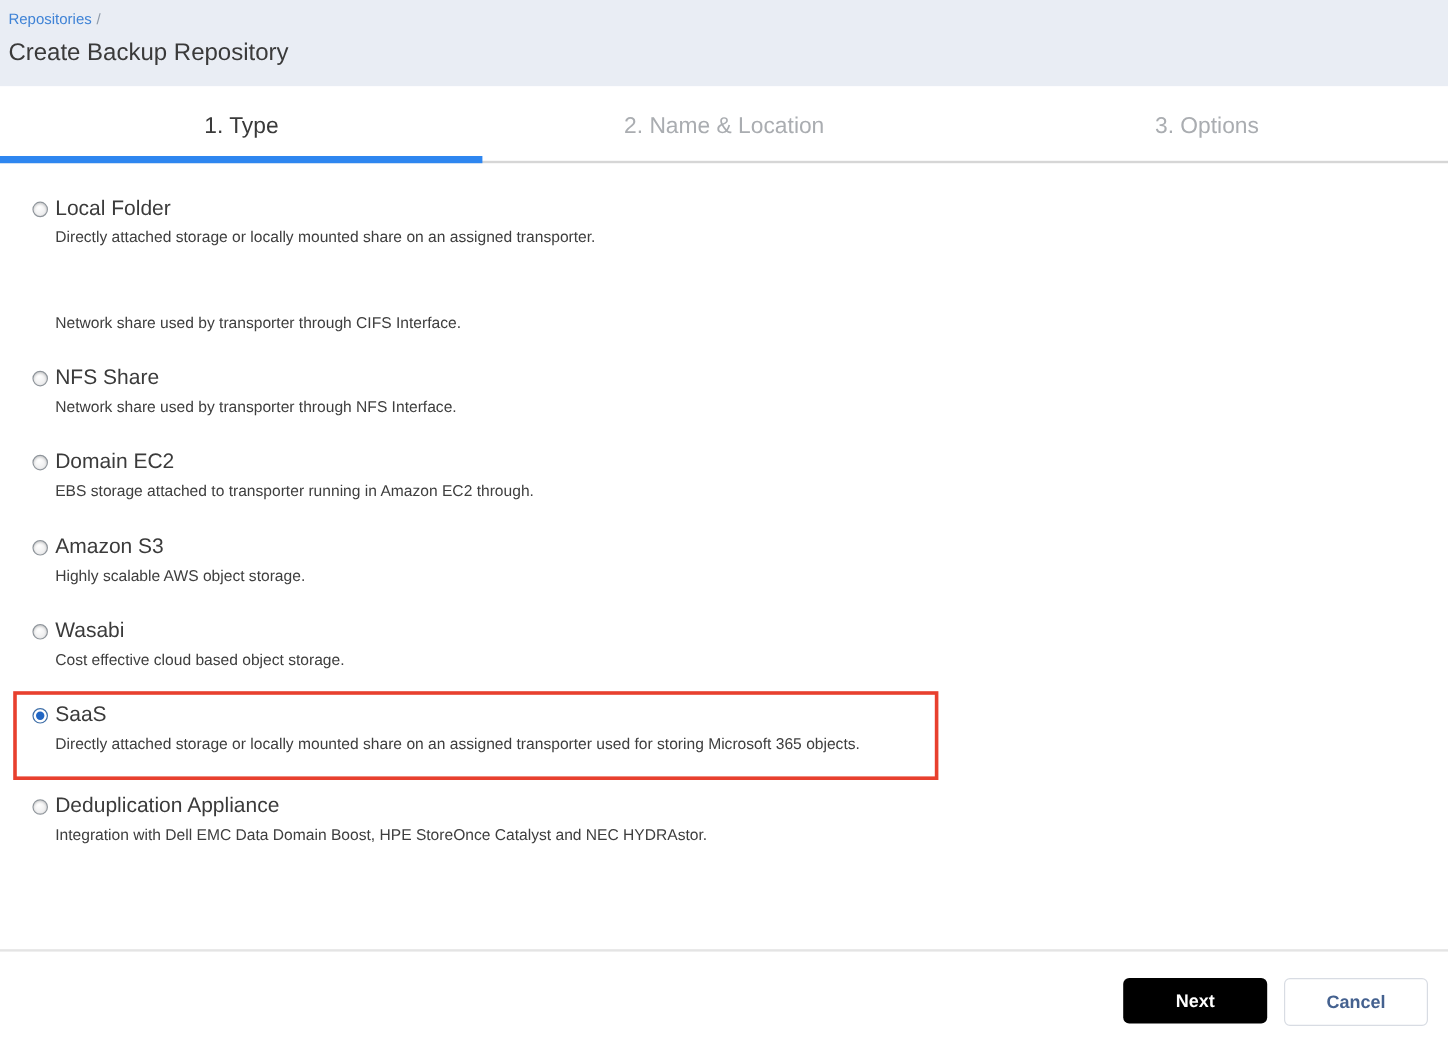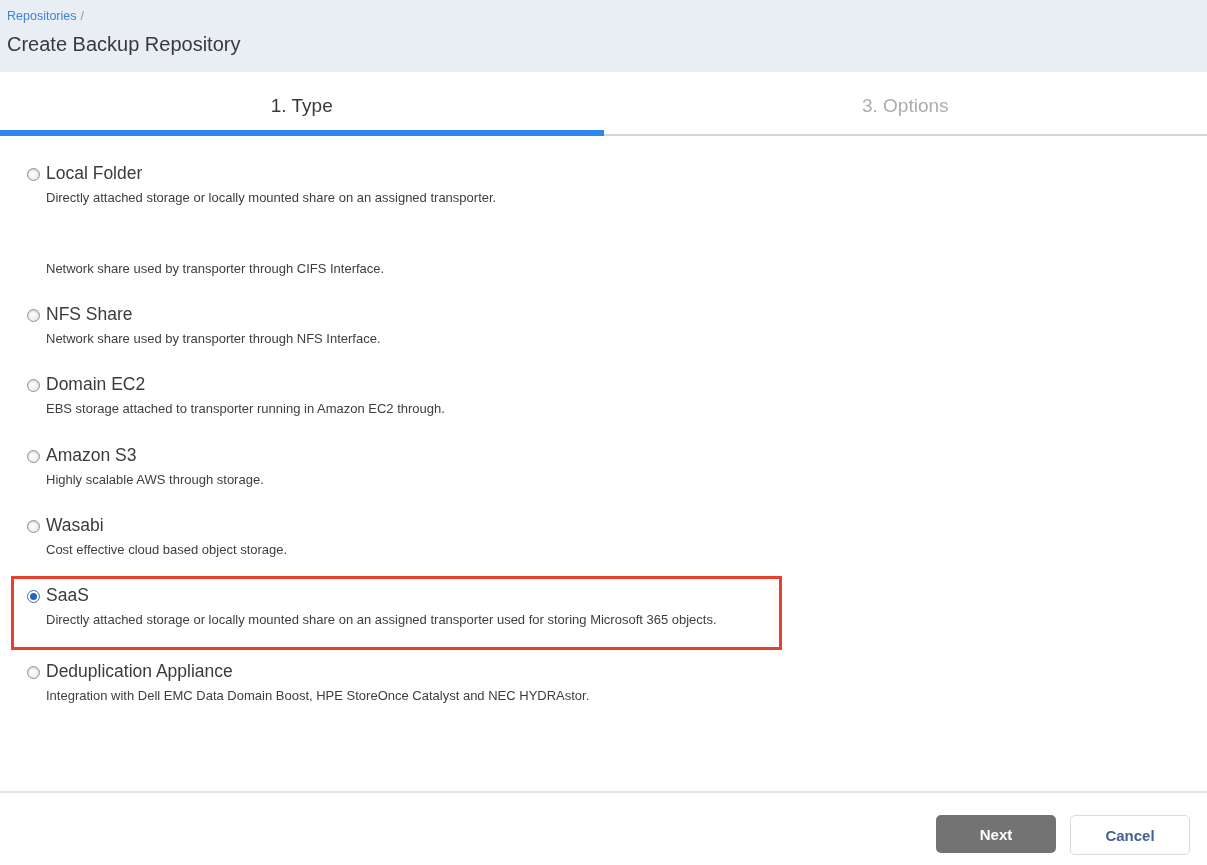--- a/index.html
+++ b/index.html
@@ -84,40 +84,41 @@
     background:#e4e4e4;
   }
   .btn {
     position:absolute; top:815px; height:38px;
     display:flex; align-items:center; justify-content:center;
     font-size:15px; font-weight:bold;
     border-radius:5px; cursor:pointer;
   }
   .btn-next {
     left:936px; width:120px;
-    background:#737373; color:#ffffff; border:none;
+    background:#000000; color:#ffffff; border:none;
   }
   .btn-cancel {
     left:1070px; width:118px;
     background:#ffffff; color:#44618f;
     border:1px solid #d8dce3;
   }
 </style>
 </head>
 <body>
 
 <div class="header">
   <div class="breadcrumb">
     <a>Repositories</a><span class="sep">/</span>
   </div>
   <div class="page-title">Create Backup Repository</div>
 </div>
 
 <div class="tabbar">
   <div class="tab active">1. Type</div>
+  <div class="tab">2. Name &amp; Location</div>
   <div class="tab">3. Options</div>
 </div>
 
 <div class="options">
 
   <div class="option" style="top:27px">
     <div class="opt-head">
       <span class="radio"></span>
       <span class="opt-label">Local Folder</span>
     </div>
@@ -142,21 +143,21 @@
       <span class="opt-label">Domain EC2</span>
     </div>
     <div class="opt-desc">EBS storage attached to transporter running in Amazon EC2 through.</div>
   </div>
 
   <div class="option" style="top:309px">
     <div class="opt-head">
       <span class="radio"></span>
       <span class="opt-label">Amazon S3</span>
     </div>
-    <div class="opt-desc">Highly scalable AWS through storage.</div>
+    <div class="opt-desc">Highly scalable AWS object storage.</div>
   </div>
 
   <div class="option" style="top:379px">
     <div class="opt-head">
       <span class="radio"></span>
       <span class="opt-label">Wasabi</span>
     </div>
     <div class="opt-desc">Cost effective cloud based object storage.</div>
   </div>
 

